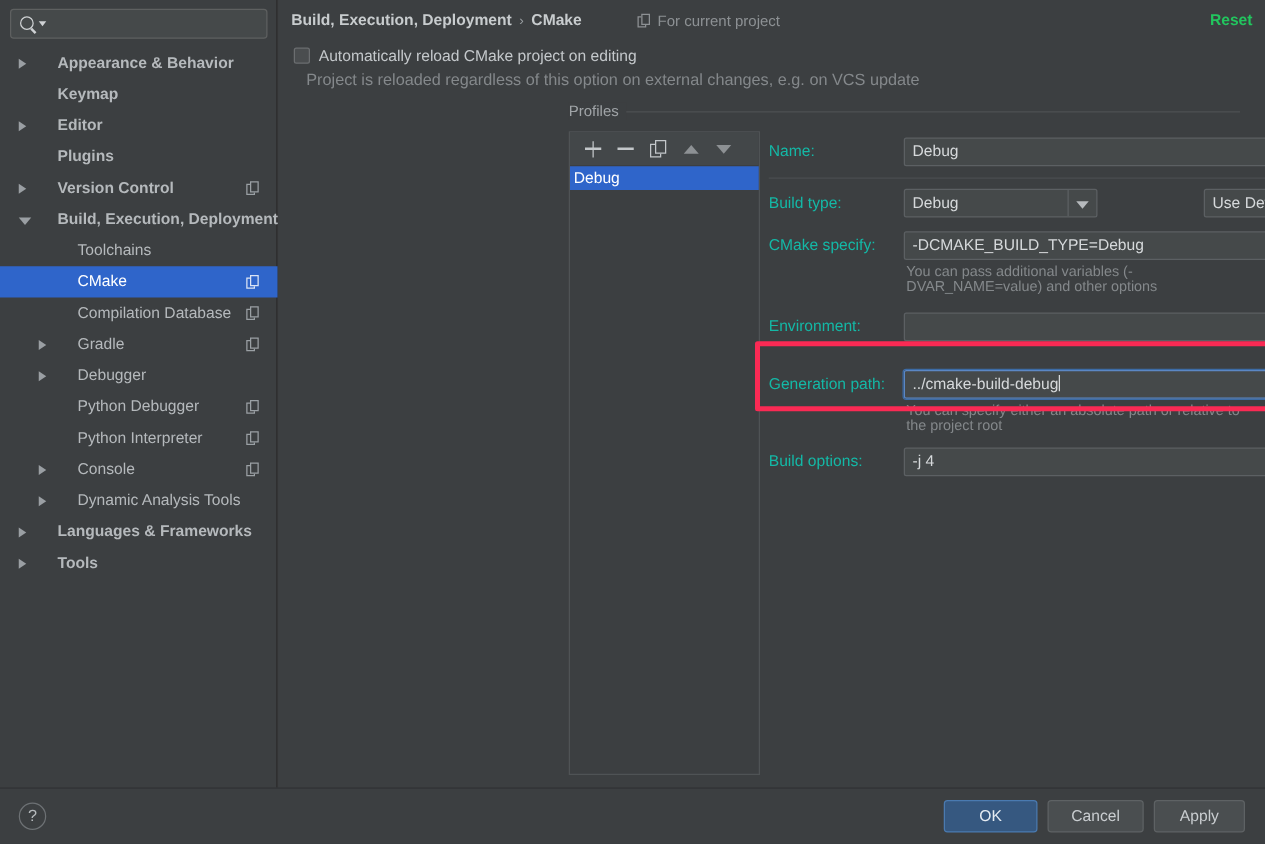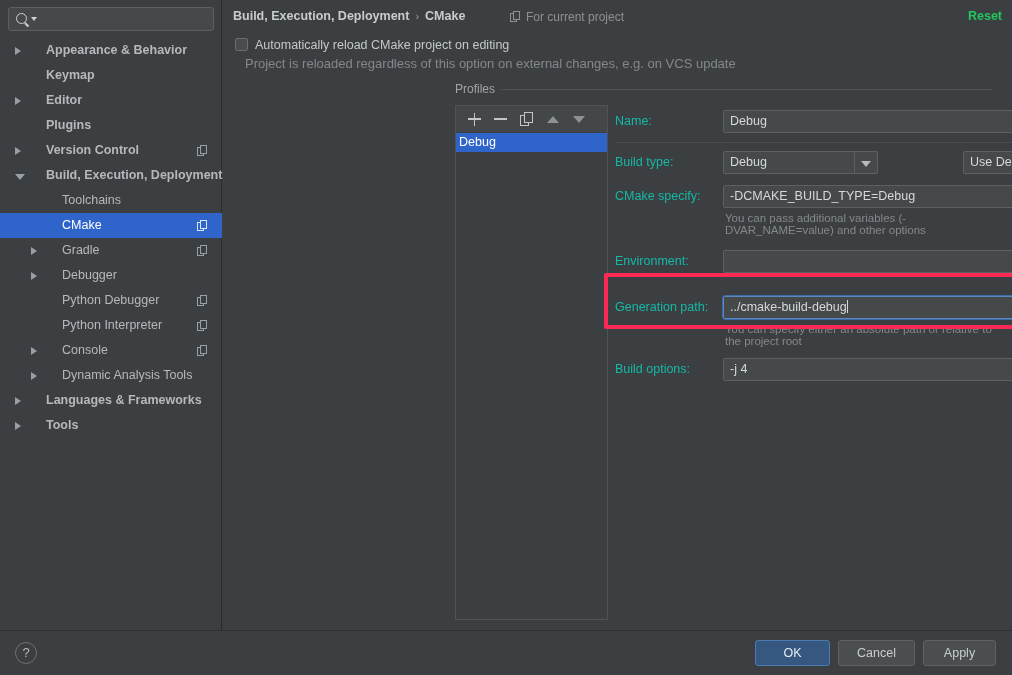--- a/index.html
+++ b/index.html
@@ -270,20 +270,27 @@
           <span class="label">Toolchains</span>
         </div>
         <div class="tree-row lvl1 selected">
           <span class="label">CMake</span>
           <span class="proj-badge">
             <span class="b1"></span>
             <span class="b2"></span>
           </span>
         </div>
         <div class="tree-row lvl1">
+          <span class="label">Compilation Database</span>
+          <span class="proj-badge">
+            <span class="b1"></span>
+            <span class="b2"></span>
+          </span>
+        </div>
+        <div class="tree-row lvl1">
           <span class="arrow"></span>
           <span class="label">Gradle</span>
           <span class="proj-badge">
             <span class="b1"></span>
             <span class="b2"></span>
           </span>
         </div>
         <div class="tree-row lvl1">
           <span class="arrow"></span>
           <span class="label">Debugger</span>

